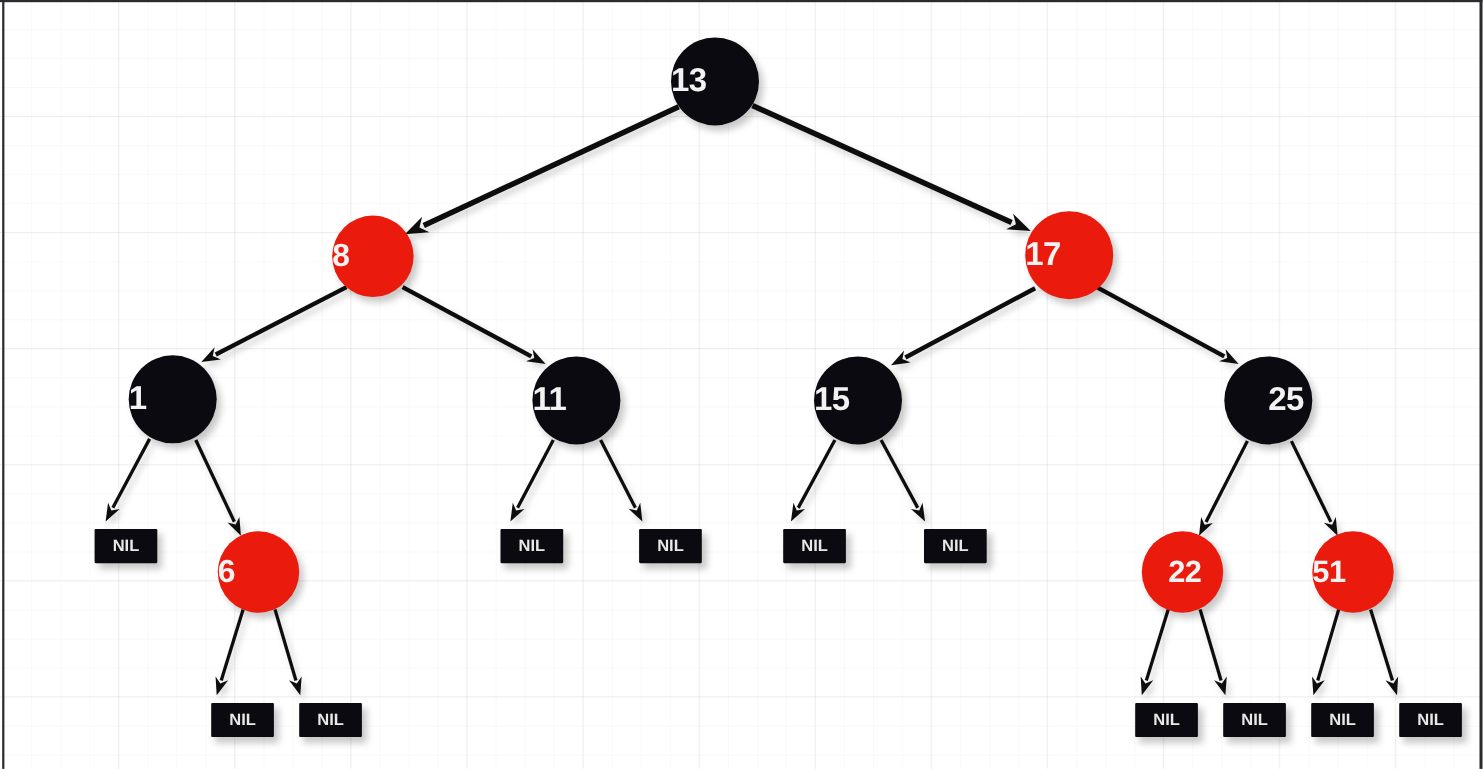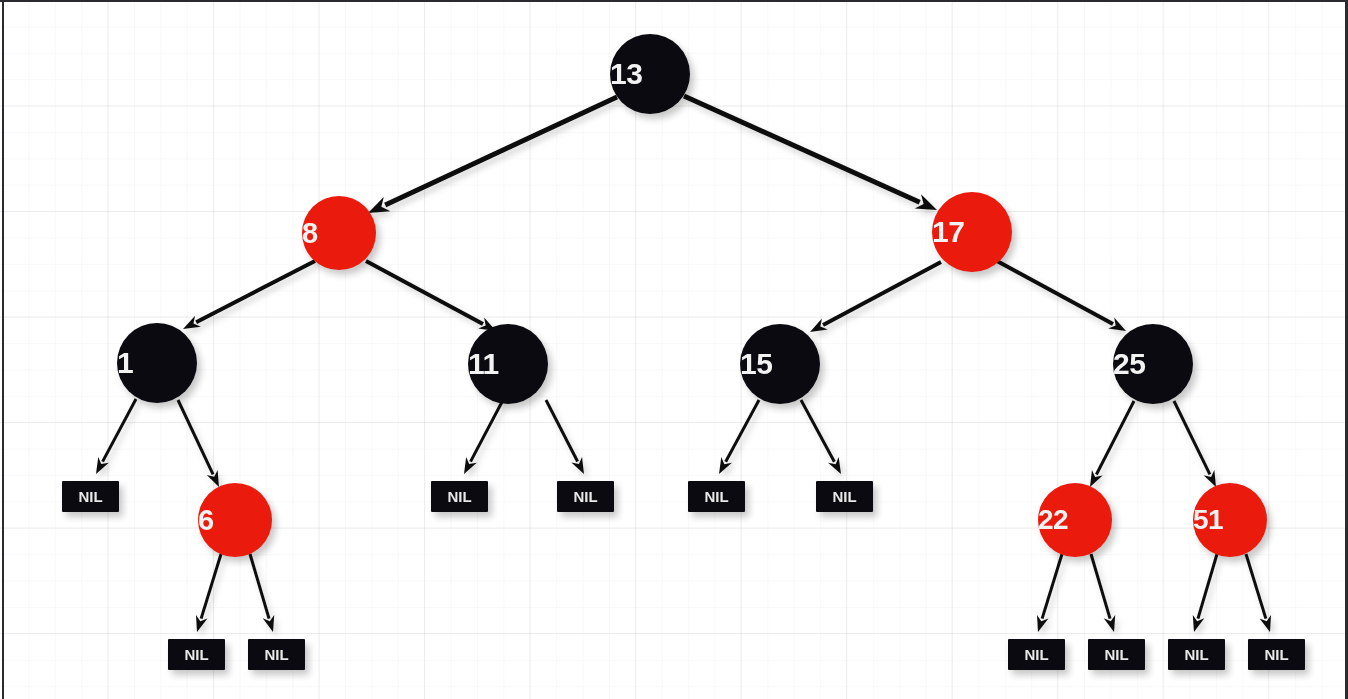--- a/index.html
+++ b/index.html
@@ -63,20 +63,21 @@
     display: flex;
     align-items: center;
     justify-content: center;
     font-weight: bold;
     font-size: 15px;
     font-family: "Liberation Sans", sans-serif;
     border-radius: 1px;
     box-shadow: 4px 5px 7px rgba(0,0,0,0.22);
     letter-spacing: 0px;
     user-select: none;
+    margin-left: 24px;
   }
 </style>
 </head>
 <body>
 
 <div id="canvas">
 
   <svg id="edges" viewBox="0 0 1348 699" xmlns="http://www.w3.org/2000/svg">
     <defs>
       <filter id="softshadow" x="-40%" y="-40%" width="200%" height="200%">
@@ -177,34 +178,34 @@
       </div>
       <div class="node red" style="left: 302px; top: 196px; width: 74px; height: 74px;">
         <span style="font-size: 29px;">8</span>
       </div>
       <div class="node red" style="left: 932px; top: 192px; width: 80px; height: 80px;">
         <span style="font-size: 30px;">17</span>
       </div>
       <div class="node black" style="left: 117px; top: 323px; width: 80px; height: 80px;">
         <span style="font-size: 30px;">1</span>
       </div>
-      <div class="node black" style="left: 468px; top: 324px; width: 80px; height: 80px;">
+      <div class="node black" style="left: 484px; top: 324px; width: 80px; height: 80px;">
         <span style="font-size: 30px;">11</span>
       </div>
       <div class="node black" style="left: 740px; top: 324px; width: 80px; height: 80px;">
         <span style="font-size: 30px;">15</span>
       </div>
       <div class="node black" style="left: 1113px; top: 324px; width: 80px; height: 80px;">
-        <span style="font-size: 30px;">25</span>
+        <span style="font-size: 30px; margin-left: 40px;">25</span>
       </div>
       <div class="node red" style="left: 198px; top: 483px; width: 74px; height: 74px;">
         <span style="font-size: 29px;">6</span>
       </div>
       <div class="node red" style="left: 1038px; top: 483px; width: 74px; height: 74px;">
-        <span style="font-size: 28px;">22</span>
+        <span style="font-size: 28px; margin-left: 24px;">22</span>
       </div>
       <div class="node red" style="left: 1193px; top: 483px; width: 74px; height: 74px;">
         <span style="font-size: 28px;">51</span>
       </div>
     </div>
   <div id="nil-layer">
       <div class="nil" style="left: 62px; top: 481px; width: 57px; height: 31px;">
         <span>NIL</span>
       </div>
       <div class="nil" style="left: 431px; top: 481px; width: 57px; height: 31px;">

